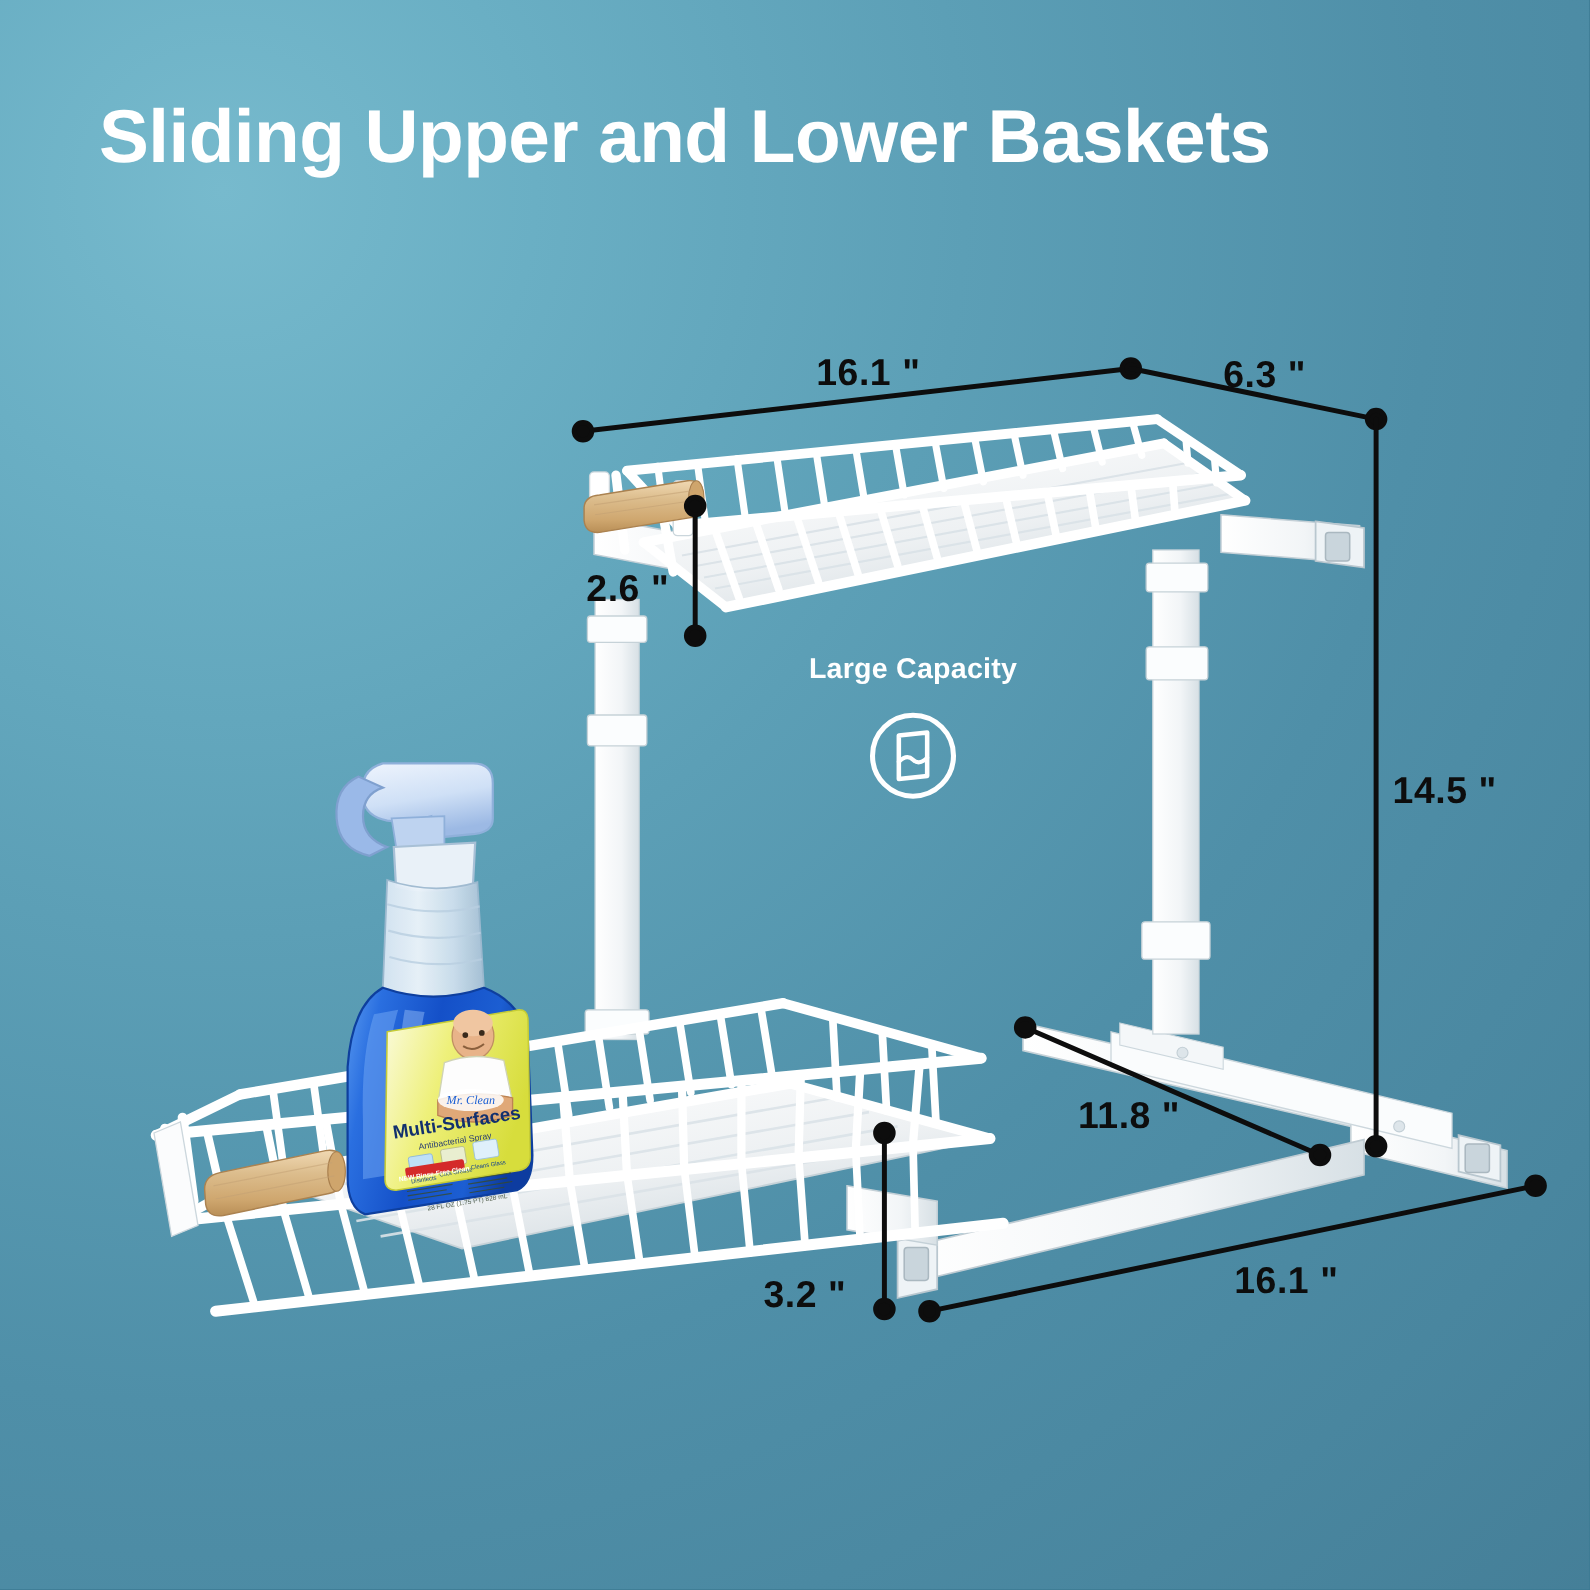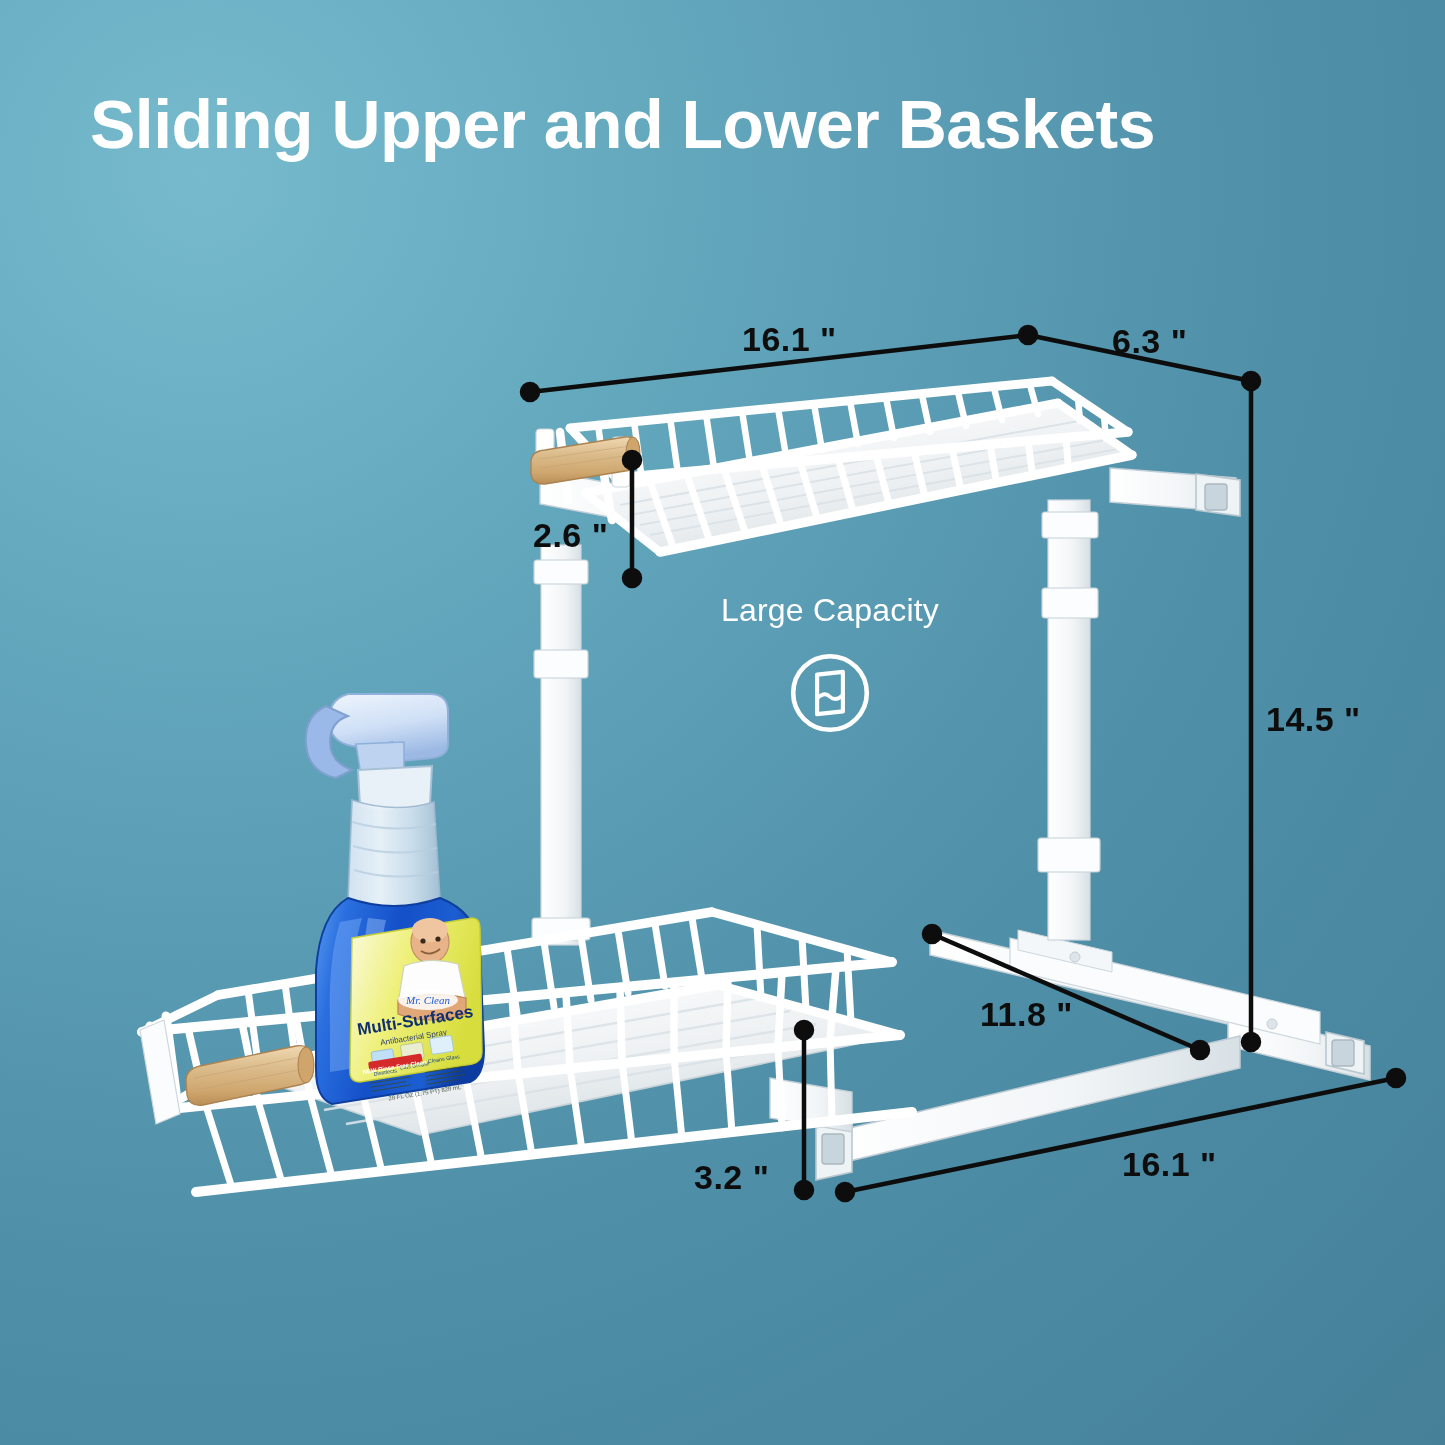--- a/index.html
+++ b/index.html
@@ -35,22 +35,22 @@
   
   #cap-wrap {
     position: absolute;
     left: 675px;
     top: 592px;
     width: 310px;
     text-align: center;
     color: #ffffff;
   }
   #cap-label {
-    font-size: 32px;
-    font-weight: normal;
+    font-size: 26px;
+    font-weight: bold;
     letter-spacing: 0.2px;
     white-space: nowrap;
   }
   #cap-icon {
     margin: 18px auto 0 auto;
     width: 92px;
     height: 92px;
   }
 
   

